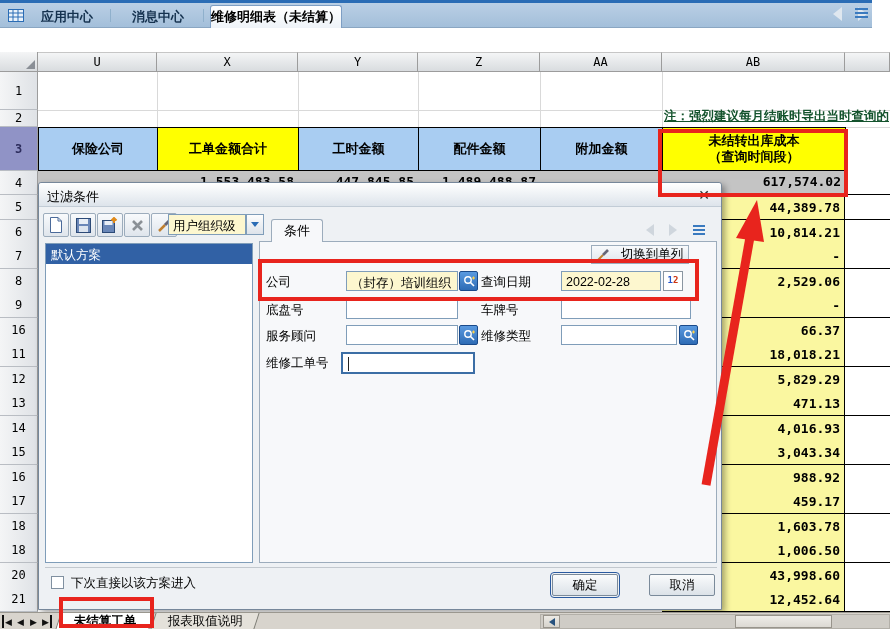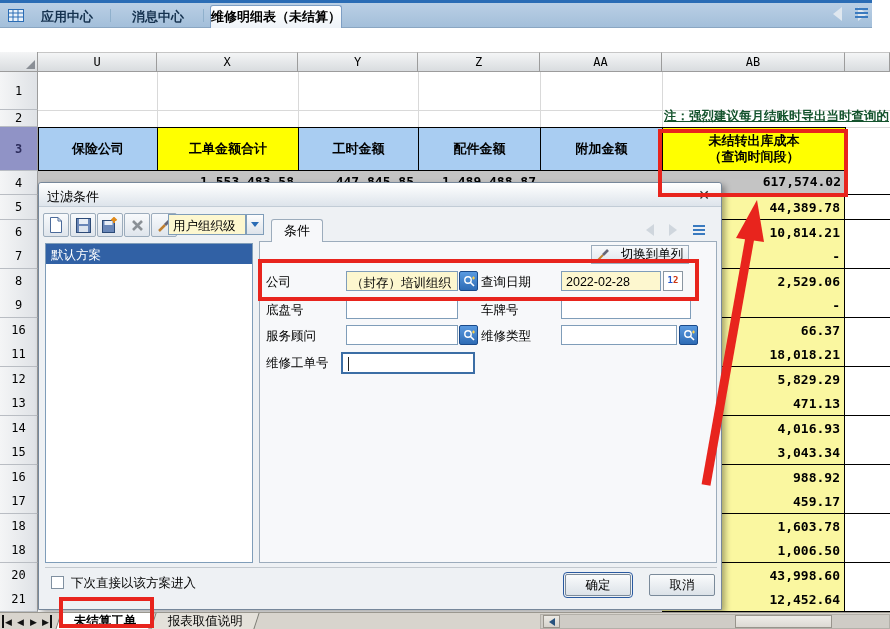--- a/index.html
+++ b/index.html
@@ -368,21 +368,21 @@
     </div>
 
     <div class="flabel" style="left:227px;top:172px">维修工单号</div>
     <div id="wo-input">
         <div id="wo-caret"></div>
       </div>
 
     <div id="dlg-sep"></div>
     <div id="dlg-check"></div>
     <div id="dlg-check-label">下次直接以该方案进入</div>
-    <div class="dlg-btn focused" style="left:526px">确定</div>
+    <div class="dlg-btn focused" style="left:513px">确定</div>
     <div class="dlg-btn" style="left:610px">取消</div>
   </div>
 
   <svg id="annotations" width="890" height="629" viewBox="0 0 890 629">
     <rect x="660" y="131" width="186" height="64" fill="none" stroke="#e8241d" stroke-width="4"></rect>
     <rect x="260" y="261" width="437" height="38" fill="none" stroke="#e8241d" stroke-width="4"></rect>
     <rect x="61" y="599" width="91" height="27" fill="none" stroke="#e8241d" stroke-width="4"></rect>
     <line x1="706" y1="485" x2="750" y2="237" stroke="#e8241d" stroke-width="9"></line>
     <polygon points="757,200 736,238 764,242" fill="#e8241d"></polygon>
   </svg>

